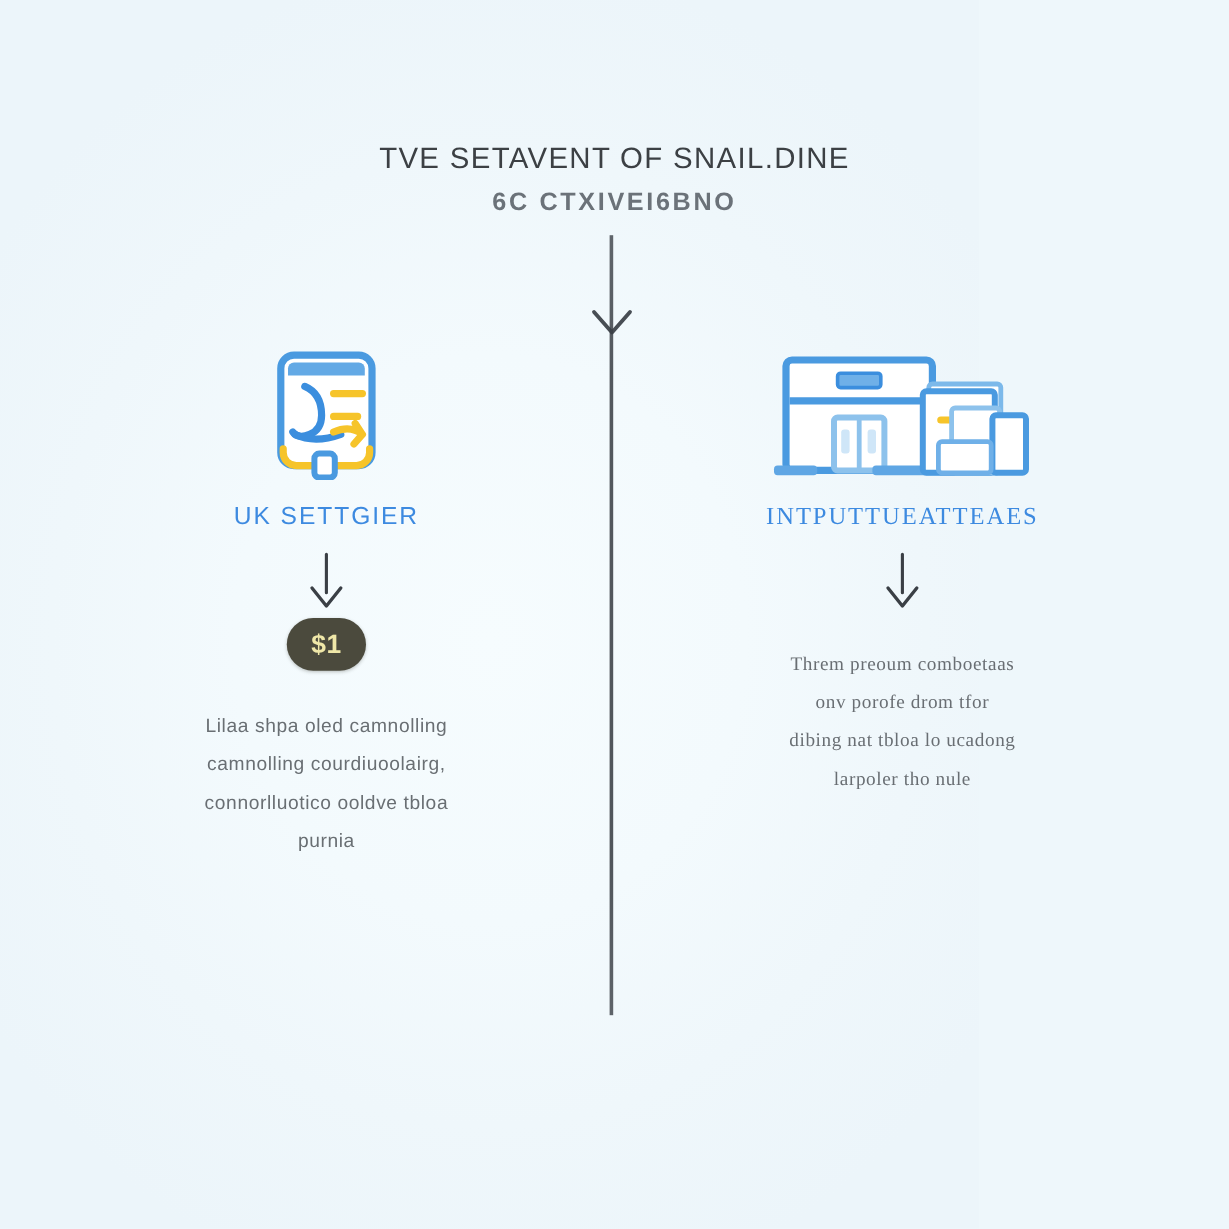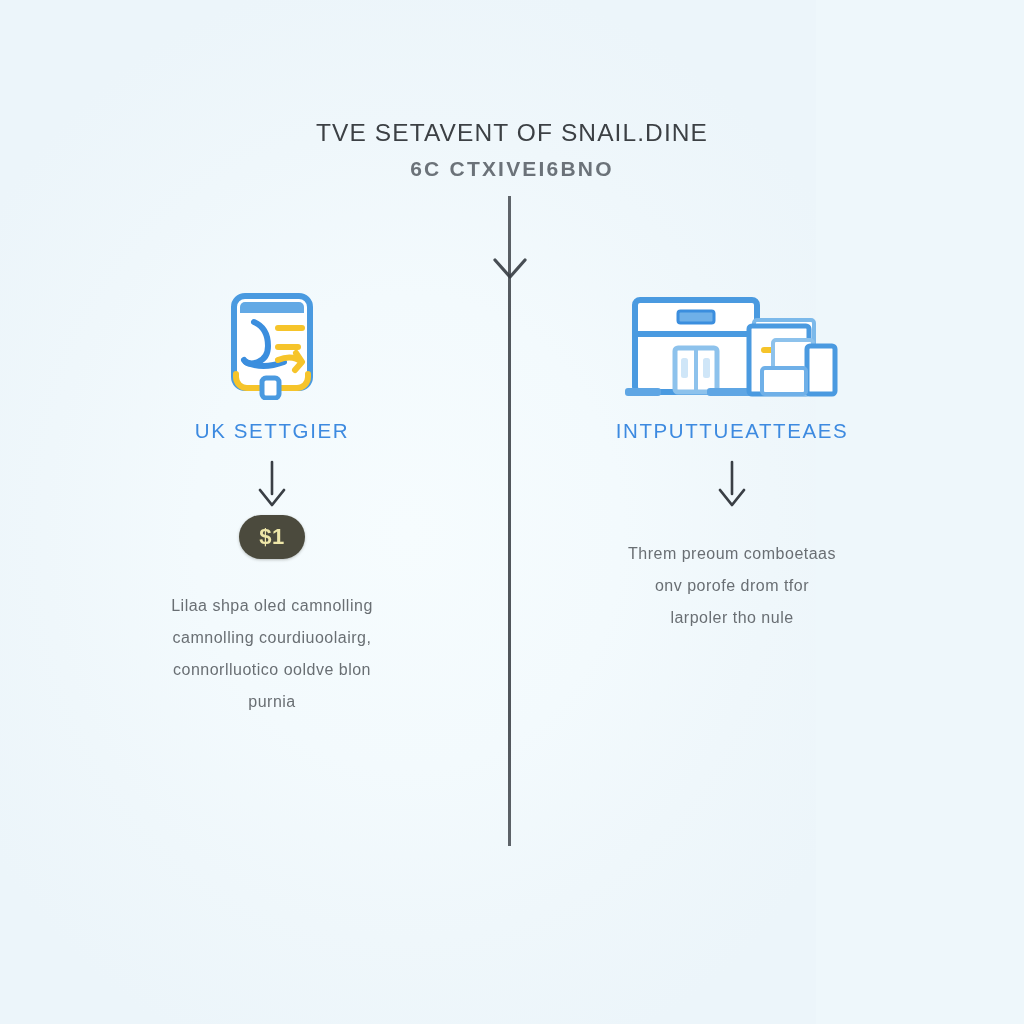--- a/index.html
+++ b/index.html
@@ -72,21 +72,21 @@
   }
 
   
   .col {
     position: absolute;
     top: 275px;
     width: 400px;
     text-align: center;
   }
   .col-left  { left: 72px; }
-  .col-right { left: 532px; }
+  .col-right { left: 552px; font-family: Liberation Serif, serif; }
 
   .icon-wrap {
     height: 125px;
     display: flex;
     align-items: flex-end;
     justify-content: center;
   }
 
   .node-label {
     margin-top: 18px;
@@ -198,21 +198,21 @@
       </svg>
     </div>
 
     <div class="badge-row">
       <span class="badge badge-dark">$1</span>
     </div>
 
     <div class="body-text">
       <div>Lilaa shpa oled camnolling</div>
       <div>camnolling courdiuoolairg,</div>
-      <div>connorlluotico ooldve blon</div>
+      <div>connorlluotico ooldve tbloa</div>
       <div>purnia</div>
     </div>
   </div>
 
   <div class="col col-right">
 
     <div class="icon-wrap">
       <svg width="222" height="112" viewBox="0 0 222 112">
 
         <rect x="14" y="12" width="122" height="92" rx="5" fill="#ffffff" stroke="#4a9ae0" stroke-width="6"></rect>
@@ -248,17 +248,18 @@
       <svg width="34" height="48" viewBox="0 0 34 48">
         <line x1="17" y1="2" x2="17" y2="34" stroke="#3a3f45" stroke-width="2.6" stroke-linecap="round"></line>
         <path d="M5 30 L17 45 L29 30" fill="none" stroke="#3a3f45" stroke-width="2.8" stroke-linecap="round" stroke-linejoin="round"></path>
       </svg>
     </div>
 
 
     <div class="body-text">
       <div>Threm preoum comboetaas</div>
       <div>onv porofe drom tfor</div>
+      <div>dibing nat tbloa lo ucadong</div>
       <div>larpoler tho nule</div>
     </div>
   </div>
 
 </div>
 
 </body></html>

